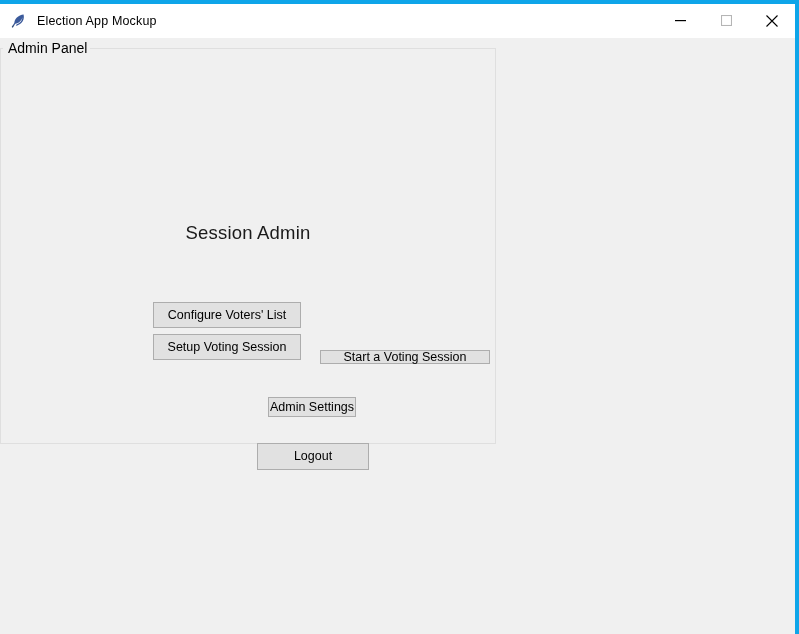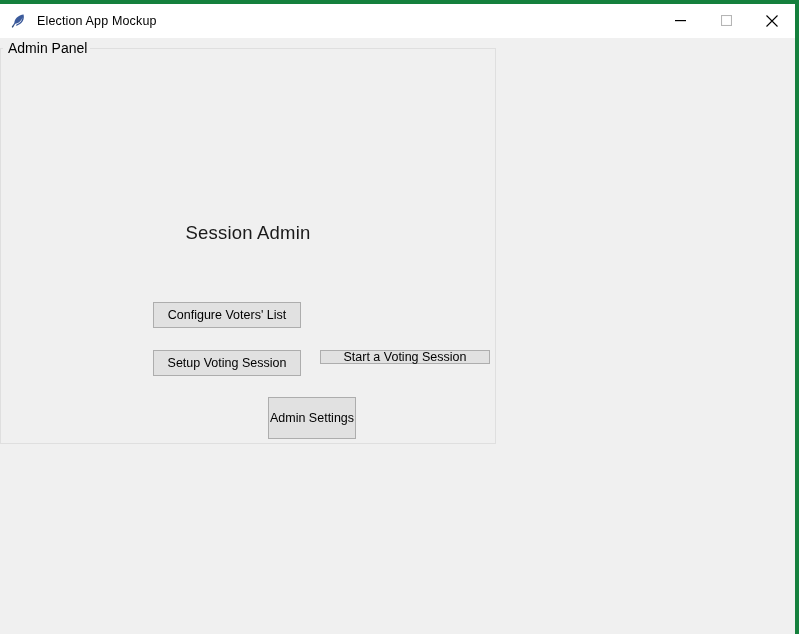--- a/index.html
+++ b/index.html
@@ -14,21 +14,21 @@
     overflow: hidden;
     font-family: "Liberation Sans", sans-serif;
     -webkit-font-smoothing: antialiased;
   }
 
   
   #screen {
     position: absolute;
     left: 0; top: 0;
     width: 799px; height: 634px;
-    background: #15803d;
+    background: #0ea5e9;
   }
 
   
   #app-window {
     position: absolute;
     left: 0;
     top: 4px;
     width: 795px;
     height: 630px;
     background: #f0f0f0;
@@ -150,23 +150,23 @@
     display: flex;
     align-items: center;
     justify-content: center;
     white-space: nowrap;
     padding: 0 6px;
     cursor: default;
   }
 
   #btn-configure-voters      { left: 152px; top: 253px; width: 148px; height: 26px; }
   #btn-configure-candidates  { left: 330px; top: 253px; width: 147px; height: 26px; }
-  #btn-setup-voting-session  { left: 152px; top: 301px; width: 148px; height: 26px; }
+  #btn-setup-voting-session  { left: 152px; top: 285px; width: 148px; height: 26px; }
   #btn-start-voting-session  { left: 319px; top: 301px; width: 170px; height: 14px; text-align: right; }
-  #btn-admin-settings        { left: 267px; top: 348px; width: 88px;  height: 42px; }
+  #btn-admin-settings        { left: 267px; top: 348px; width: 88px;  height: 20px; }
   #btn-logout                { left: 256px; top: 394px; width: 112px; height: 27px; }
 </style>
 </head>
 <body>
 
 <div id="screen">
 
   <div id="app-window">
 
     <div id="title-bar">
@@ -217,19 +217,20 @@
 
           <button class="tk-button" id="btn-configure-voters">Configure Voters' List</button>
 
 
           <button class="tk-button" id="btn-setup-voting-session">Setup Voting Session</button>
 
           <button class="tk-button" id="btn-start-voting-session">Start a Voting Session</button>
 
           <button class="tk-button" id="btn-admin-settings">Admin Settings</button>
 
+          <button class="tk-button" id="btn-logout">Logout</button>
 
         </div>
       </div>
 
     </div>
   </div>
 </div>
 
 </body></html>

